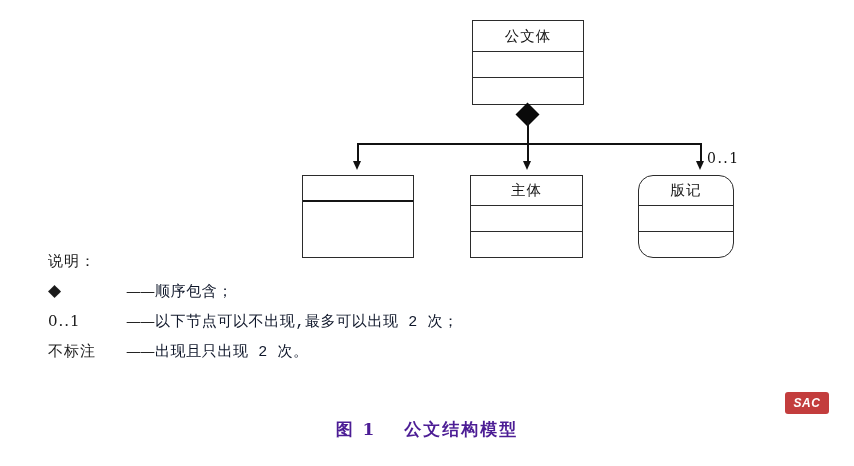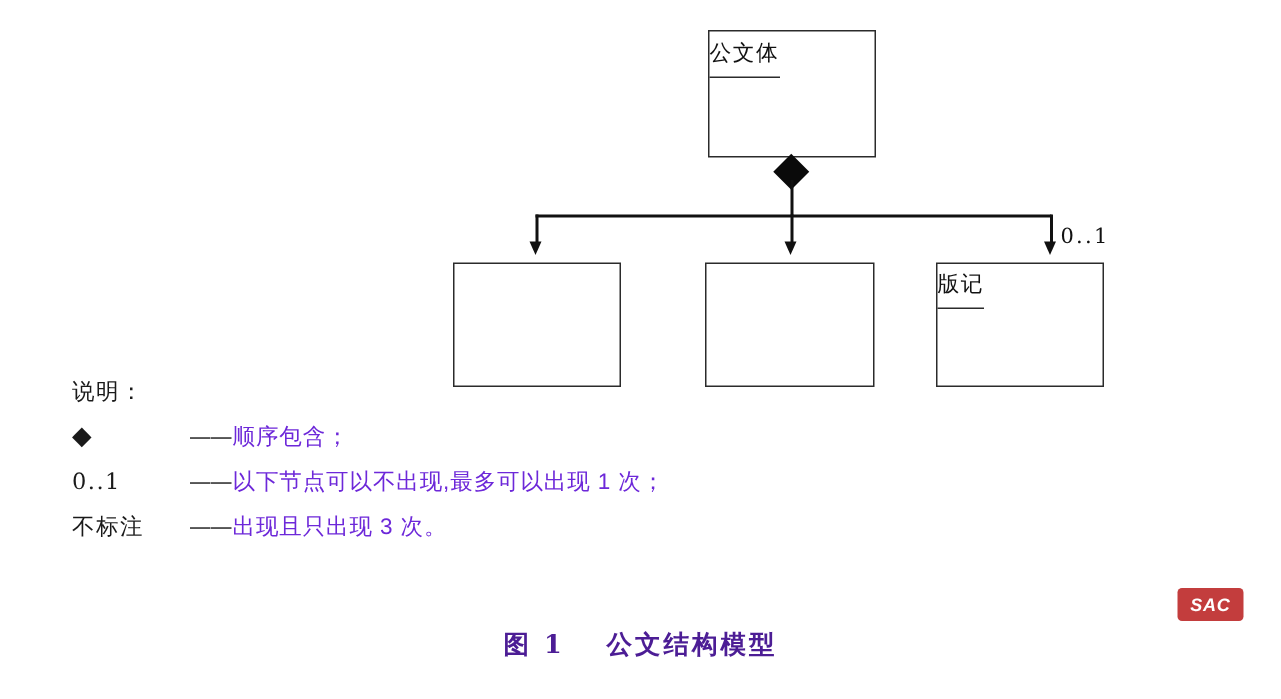--- a/index.html
+++ b/index.html
@@ -20,21 +20,21 @@
     overflow: hidden;
   }
 
   
   .uml-box {
     position: absolute;
     box-sizing: border-box;
     background: #ffffff;
     border: 1.5px solid #2b2b2b;
     display: flex;
-    flex-direction: row;
+    flex-direction: column;
   }
   .uml-box .compartment {
     box-sizing: border-box;
     display: flex;
     align-items: center;
     justify-content: center;
   }
   .uml-box .compartment.title {
     border-bottom: 1.5px solid #2b2b2b;
   }
@@ -123,24 +123,24 @@
   }
   .legend-dash {
     flex: 0 0 auto;
     font-family: "DejaVu Serif", "Liberation Serif", serif;
     font-size: 15px;
     color: #1a1a1a;
     letter-spacing: -1px;
     margin-right: 1px;
   }
   .legend-desc {
-    font-family: Liberation Sans, sans-serif;
+    font-family: Liberation Mono, monospace;
     font-size: 15px;
     letter-spacing: 0.6px;
-    color: #6d28d9;
+    color: #0f172a;
   }
 
   
   .caption {
     position: absolute;
     left: 0;
     top: 418px;
     width: 854px;
     text-align: center;
     font-family: "DejaVu Serif", "Liberation Serif", serif;
@@ -201,51 +201,54 @@
   <div class="arrow-head" style="left:696.3px; top:161px;"></div>
 
   <div class="mult-label" style="left:707px; top:150px;">0..1</div>
 
   <div class="uml-box" style="left:302px; top:175px; width:112px; height:83px;">
     <div class="compartment middle thick" style="height:26px;"></div>
     <div class="compartment" style="flex:1 1 auto;"></div>
   </div>
 
   <div class="uml-box" style="left:470px; top:175px; width:113px; height:83px;">
+    <div class="compartment title" style="height:30px;">
+      <span class="uml-title-text">主体</span>
+    </div>
     <div class="compartment middle" style="height:26px;"></div>
     <div class="compartment" style="flex:1 1 auto;"></div>
   </div>
 
-  <div class="uml-box" style="left:624px; top:175px; width:112px; height:83px;">
+  <div class="uml-box" style="left:638px; top:175px; width:96px; height:83px;border-radius:15px;">
     <div class="compartment title" style="height:30px;">
       <span class="uml-title-text">版记</span>
     </div>
     <div class="compartment middle" style="height:26px;"></div>
     <div class="compartment" style="flex:1 1 auto;"></div>
   </div>
 
   <div class="legend">
     <div class="legend-heading">说明：</div>
 
     <div class="legend-row">
       <span class="legend-key symbol">◆</span>
       <span class="legend-dash">——</span>
       <span class="legend-desc">顺序包含；</span>
     </div>
 
     <div class="legend-row">
       <span class="legend-key">0..1</span>
       <span class="legend-dash">——</span>
-      <span class="legend-desc">以下节点可以不出现,最多可以出现 1 次；</span>
+      <span class="legend-desc">以下节点可以不出现,最多可以出现 2 次；</span>
     </div>
 
     <div class="legend-row">
       <span class="legend-key">不标注</span>
       <span class="legend-dash">——</span>
-      <span class="legend-desc">出现且只出现 3 次。</span>
+      <span class="legend-desc">出现且只出现 2 次。</span>
     </div>
   </div>
 
   <div class="caption">
     <span>图 1</span>
     <span class="cap-gap"></span>
     <span>公文结构模型</span>
   </div>
 
   <div class="watermark">SAC</div>

